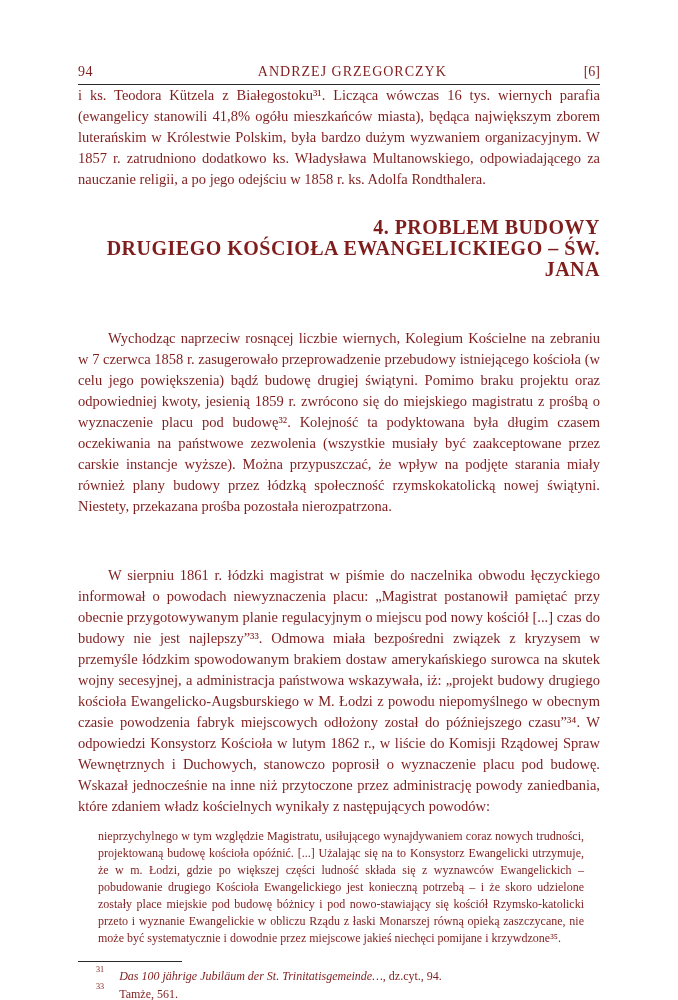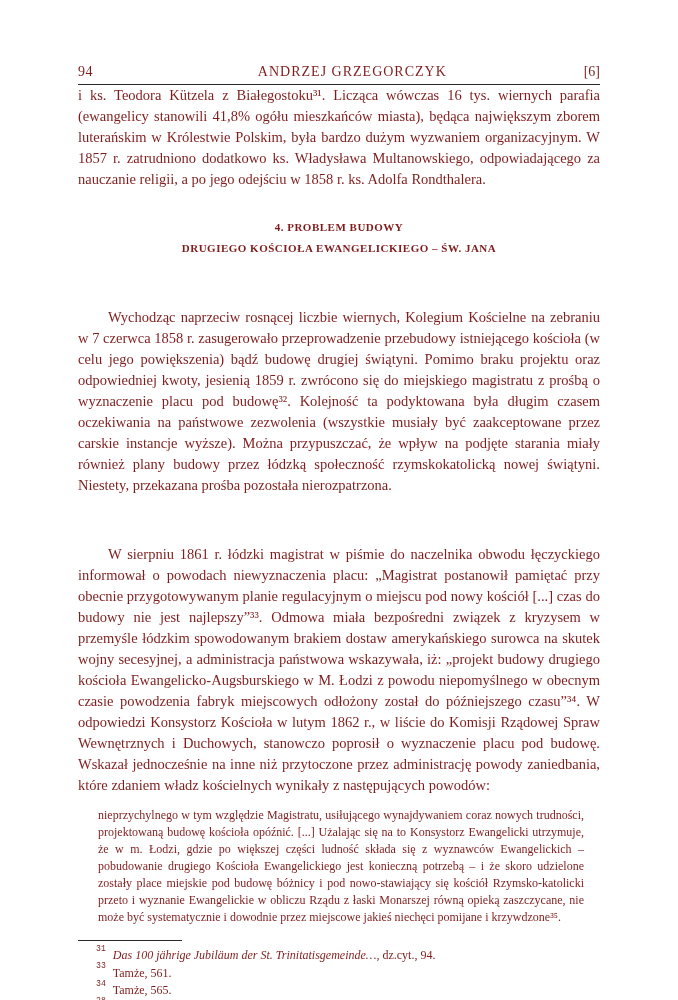--- a/index.html
+++ b/index.html
@@ -48,23 +48,23 @@
   }
   p.intro {
     margin-top: 0;
   }
   p.indent {
     text-indent: 30px;
     margin-top: 48px;
   }
   .section-heading {
     margin: 27px 0 23px 0;
-    text-align: center;
+    text-align: right;
     font-weight: bold;
-    font-size: 11px;
+    font-size: 20px;
     line-height: 21px;
     letter-spacing: 0.5px;
   }
   blockquote.block-quote {
     margin: 11px 16px 0 20px;
     font-size: 12px;
     line-height: 17px;
     text-align: justify;
   }
   .footnotes {
@@ -79,22 +79,21 @@
     font-size: 12px;
     line-height: 17.5px;
     text-indent: 18px;
     text-align: left;
   }
   .footnote sup {
     font-size: 0.68em;
     line-height: 0;
     position: relative;
     top: -0.4em;
-    margin-right: 7px;
-    font-family: Liberation Mono, monospace;
+    margin-right: 15px;
   }
   .footnote .fn-italic {
     font-style: italic;
   }
 </style>
 </head>
 <body>
 
 <div class="page">
 

